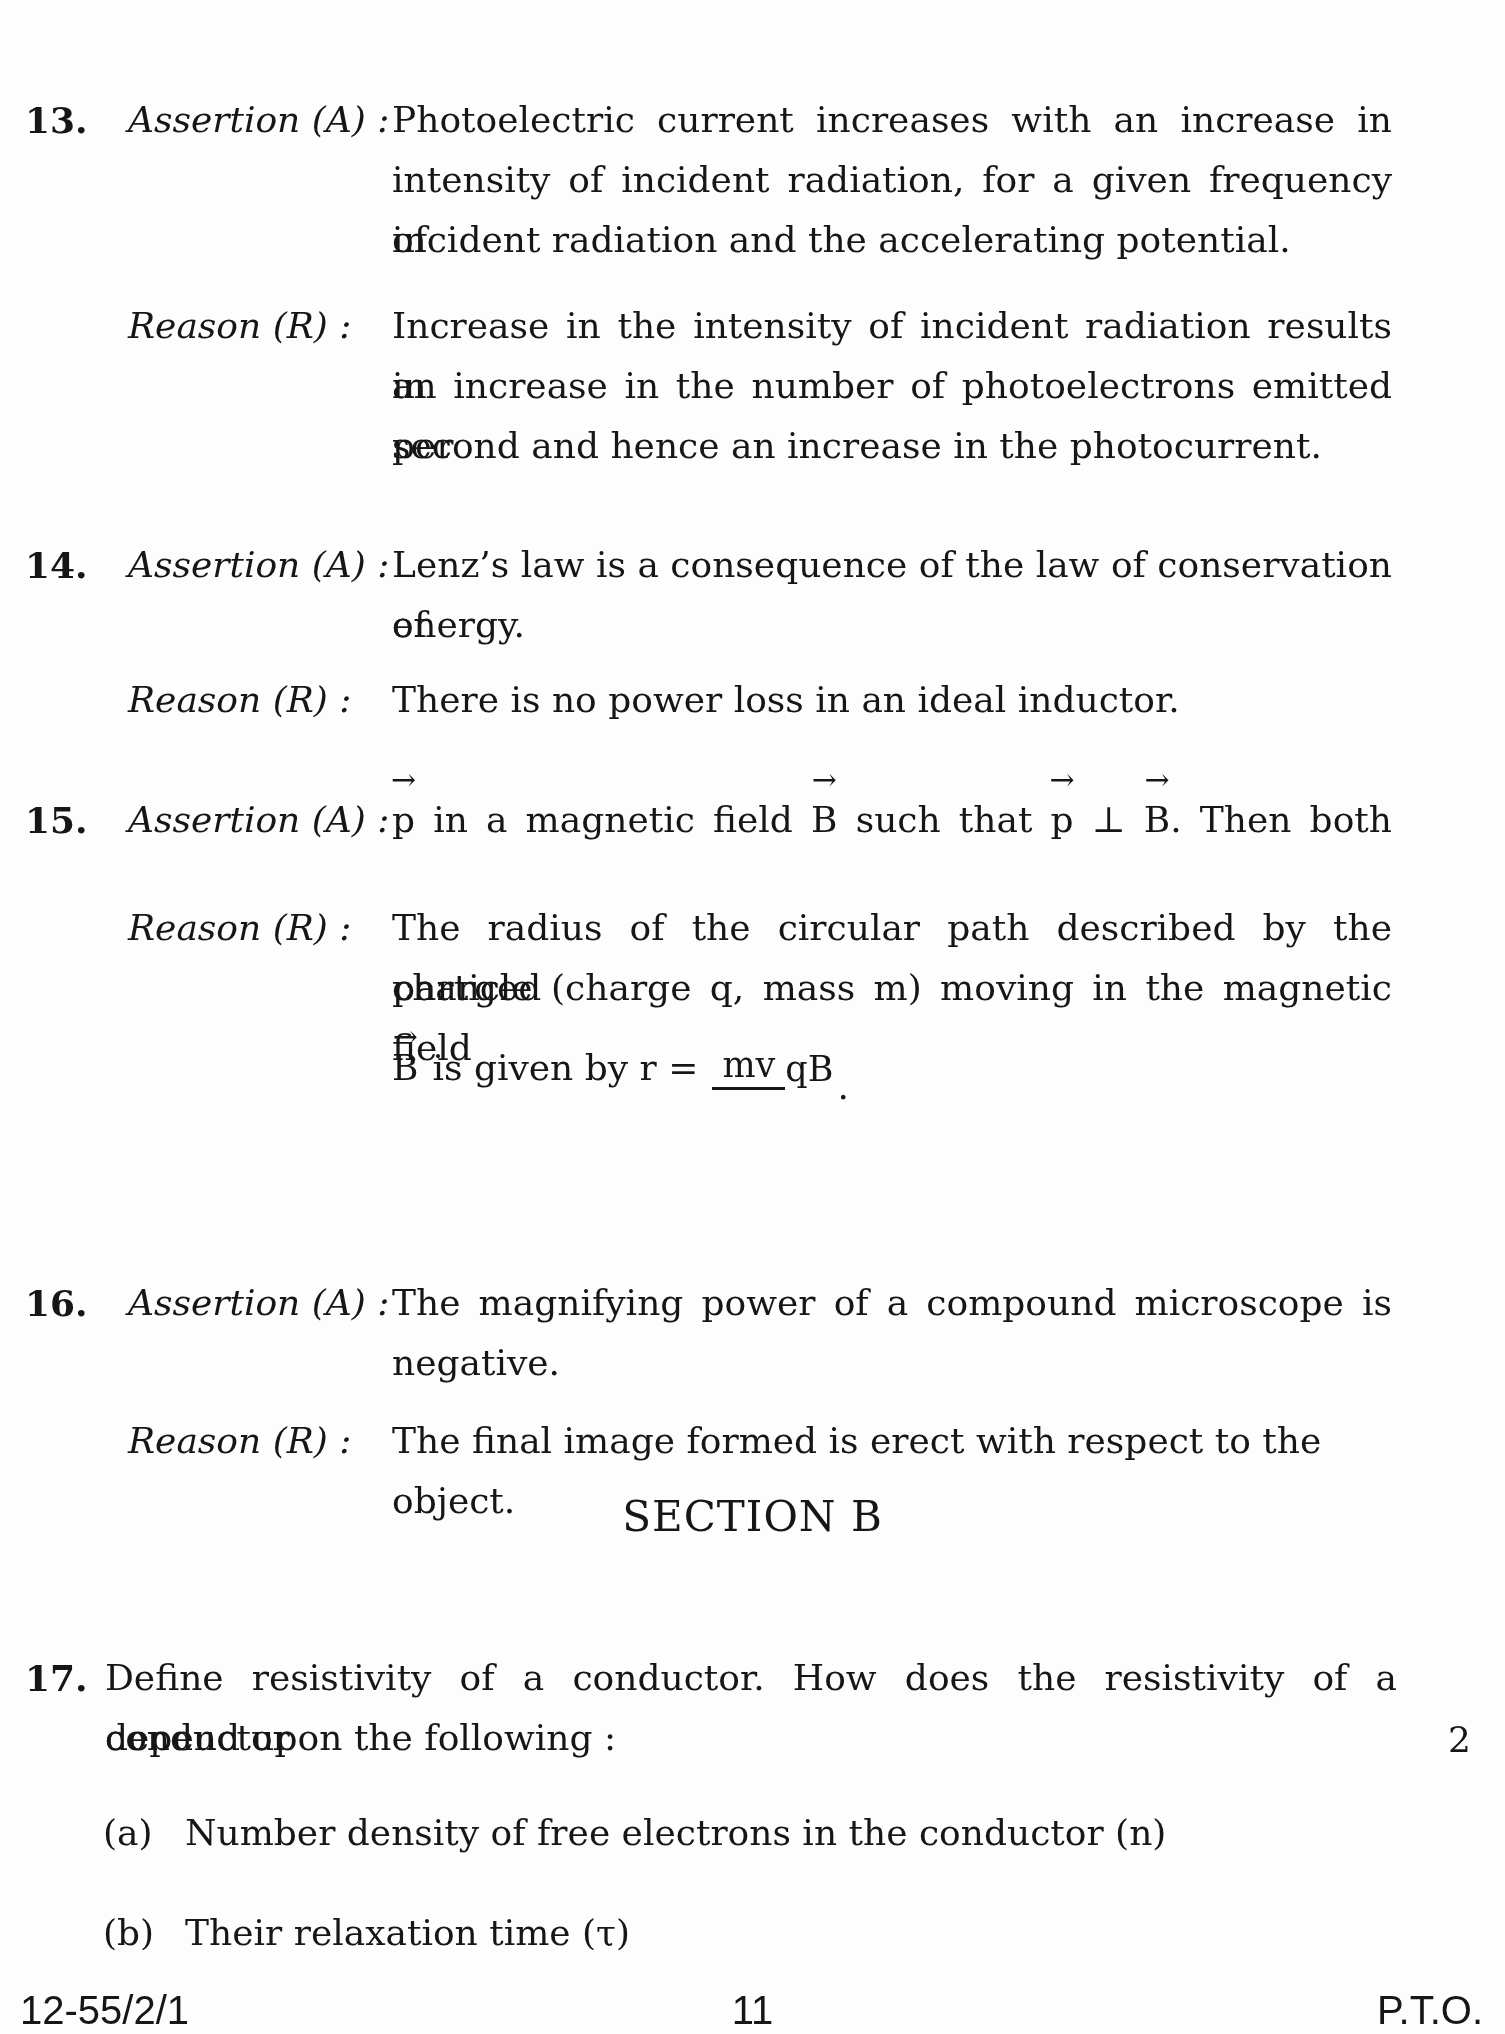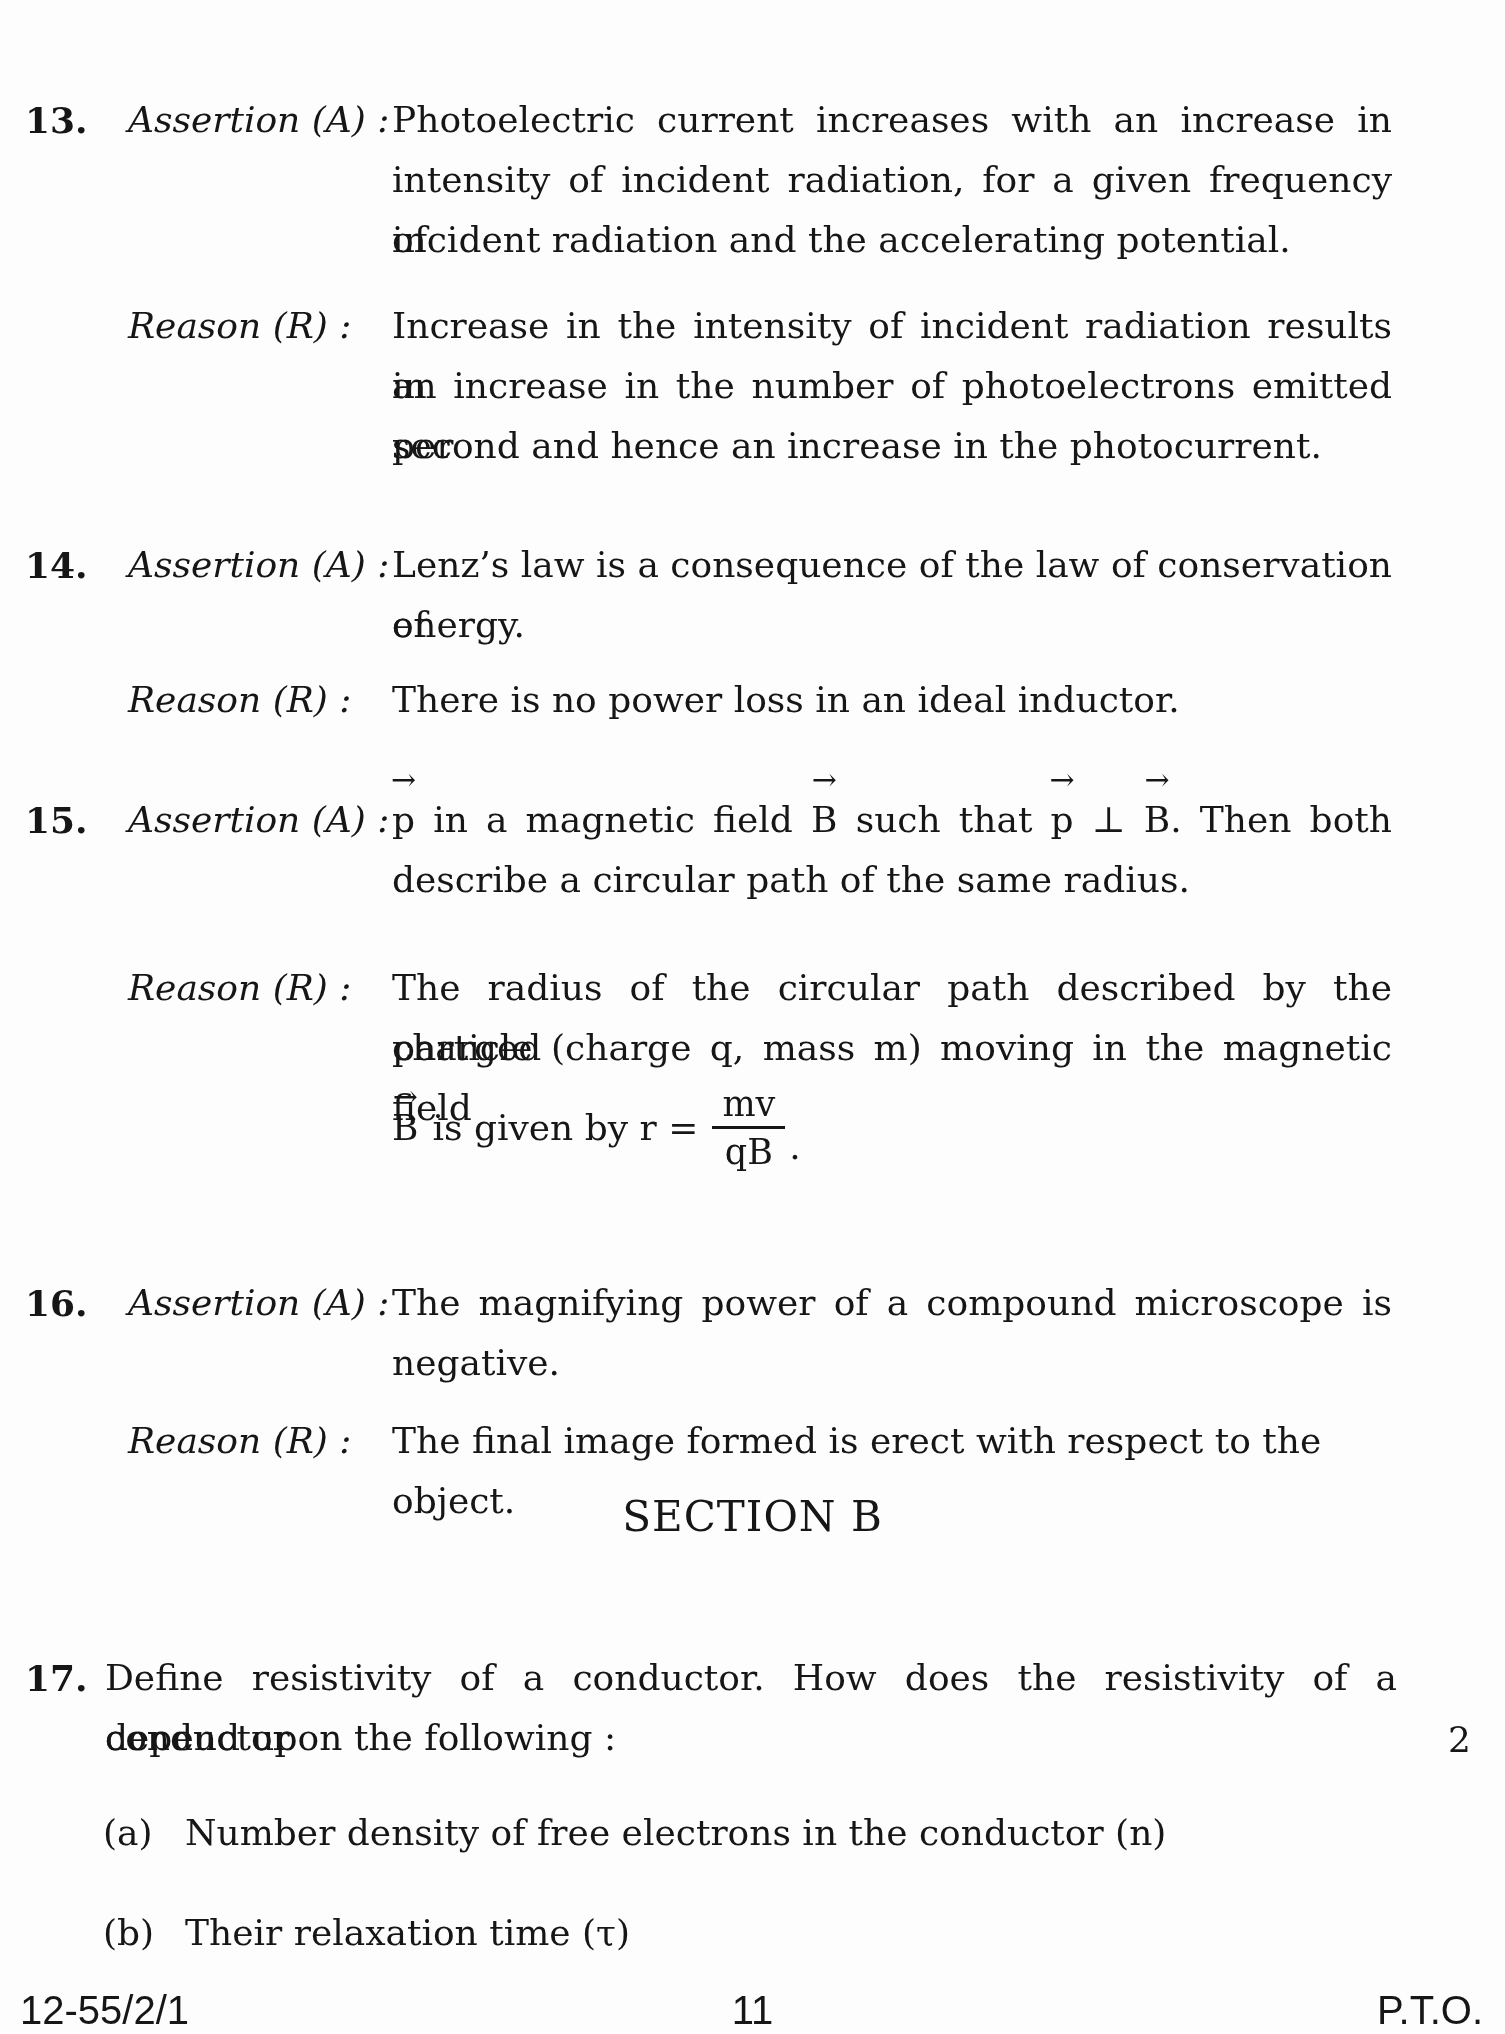--- a/index.html
+++ b/index.html
@@ -28,21 +28,21 @@
   
   .vec { position:relative; display:inline-block; }
   .vec .arr {
     position:absolute; left:50%; top:-24px; transform:translateX(-50%);
     font-size:30px; line-height:28px; font-style:normal; letter-spacing:0;
   }
 
   
   .formula-line { display:flex; align-items:center; height:95px; margin-top:2px; }
   .formula-line .fseg { margin:0 14px; }
-  .frac { display:inline-flex; flex-direction:column; align-items:center; line-height:40px; font-size:35px; }
+  .frac { display:inline-flex; flex-direction:row; align-items:center; line-height:40px; font-size:35px; }
   .frac .num { border-bottom:3px solid #161616; padding:0 10px 2px 10px; }
   .frac .den { padding-top:3px; }
   .fperiod { align-self:flex-end; margin-left:4px; margin-bottom:8px; }
 
   .section-header {
     position:absolute; left:0; right:0; top:1493px;
     text-align:center; font-weight:normal; font-size:42px; line-height:48px;
     letter-spacing:1px;
   }
 
@@ -108,21 +108,20 @@
     <div class="clause">
       <div class="clabel">Assertion (A) :</div>
       <div class="ctext">
         <div class="line jl"><span class="vec"><span class="arr">→</span><span>p</span></span>
           <span>in a magnetic field</span>
           <span class="vec"><span class="arr">→</span><span>B</span></span>
           <span>such that</span>
           <span class="vec"><span class="arr">→</span><span>p</span></span>
           <span>⊥</span>
           <span class="vec"><span class="arr">→</span><span>B</span></span><span>. Then both</span></div>
-        <div class="line">describe a circular path of the same radius.</div>
       </div>
     </div>
     <div class="clause gap48">
       <div class="clabel">Reason (R) :</div>
       <div class="ctext">
         <div class="line jl">The radius of the circular path described by the charged</div>
         <div class="line jl">particle (charge q, mass m) moving in the magnetic field</div>
         <div class="formula-line">
           <span class="vec"><span class="arr">→</span><span>B</span></span>
           <span class="fseg">is given by r =</span>

